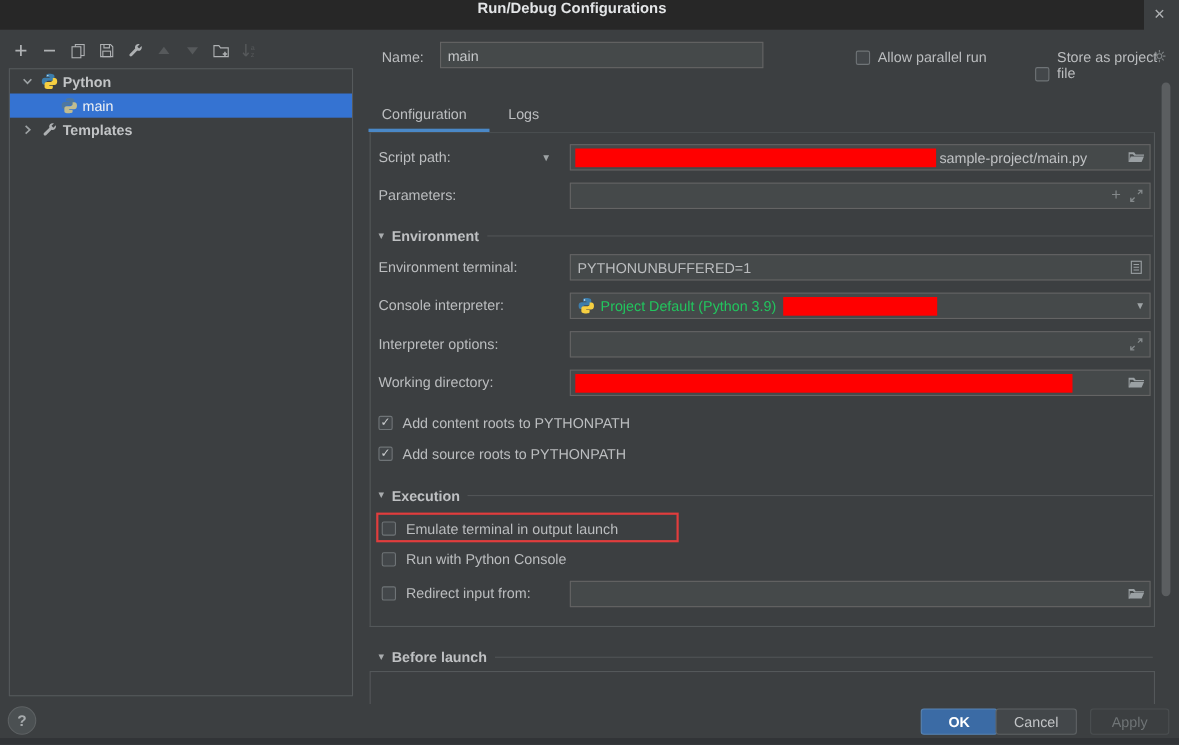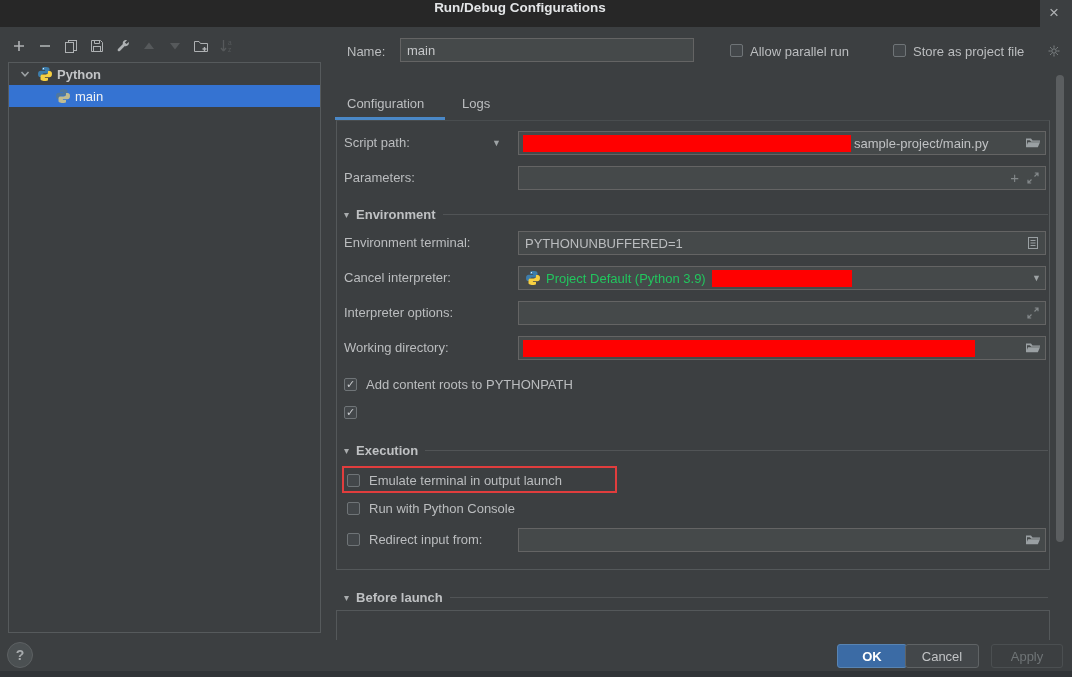--- a/index.html
+++ b/index.html
@@ -24,21 +24,21 @@
   .trow.sel{background:#3573d2;}
   .trow.sel .lbl{font-weight:normal;color:#f0f2f4;}
   .chev{width:16px;height:16px;display:inline-flex;flex:0 0 16px;}
   .ticon16{width:16px;height:16px;display:inline-flex;flex:0 0 16px;}
 
   
   .name-label{position:absolute;left:347px;top:44px;color:#bbbdbf;}
   .name-input{position:absolute;left:400px;top:38px;width:280px;height:22px;background:#45494a;
               border:1px solid #646464;color:#c5c7c9;font-family:"Liberation Sans",sans-serif;
               font-size:13px;padding:0 6px;outline:none;}
-  .cbrow{position:absolute;display:flex;align-items:flex-start;gap:7px;}
+  .cbrow{position:absolute;display:flex;align-items:flex-end;gap:7px;margin-left:48px;}
   .cb{width:13px;height:13px;border:1px solid #6f7477;background:#43474a;border-radius:2px;
       display:inline-flex;align-items:center;justify-content:center;font-size:11px;line-height:11px;
       color:#cbcdcf;flex:0 0 13px;box-sizing:border-box;}
   .gear{position:absolute;left:1046px;top:43px;width:16px;height:16px;}
 
   
   .tab{position:absolute;top:96px;color:#bcbec0;}
   .tab-underline{position:absolute;left:335px;top:117px;width:110px;height:3px;background:#4a88c7;}
 
   
@@ -159,20 +159,33 @@
     </div>
     <div class="trow sel" style="padding-left:46px">
       <span class="ticon16" style="filter:grayscale(.45) opacity(.8)">
         <svg viewBox="0 0 16 16">
             <path fill="#3d7dab" d="M7.9 1C4.9 1 5 2.3 5 2.3V4.1h3.1v.6H3.7C2.2 4.7 1 5.6 1 7.9c0 2.4 1.1 3.1 2.3 3.1H5V9.4C5 8 6.2 7.5 7.3 7.5h3.2c1 0 2-.6 2-1.9V3.2C12.5 1.9 11.6 1 7.9 1z"></path>
             <path fill="#f6cf41" d="M8.1 15c3 0 2.9-1.3 2.9-1.3v-1.8H7.9v-.6h4.4c1.5 0 2.7-.9 2.7-3.2 0-2.4-1.1-3.1-2.3-3.1H11v1.6C11 8 9.8 8.5 8.7 8.5H5.5c-1 0-2 .6-2 1.9v2.4C3.5 14.1 4.4 15 8.1 15z"></path>
           </svg>
       </span>
       <span class="lbl">main</span>
     </div>
+    <div class="trow" style="padding-left:8px">
+      <span class="chev">
+        <svg viewBox="0 0 16 16">
+            <polyline points="6.3,4.5 10.1,8 6.3,11.5" stroke="#9da2a4" stroke-width="1.5" fill="none"></polyline>
+          </svg>
+      </span>
+      <span class="ticon16">
+        <svg viewBox="0 0 16 16">
+            <path fill="#aeb1b3" d="M13.9 5.1c0 1.7-1.4 3.1-3.1 3.1-.3 0-.7-.1-1-.2l-4.9 4.9c-.5.5-1.4.5-1.9 0s-.5-1.4 0-1.9l4.9-4.9c-.1-.3-.2-.7-.2-1 0-1.7 1.4-3.1 3.1-3.1.4 0 .8.1 1.2.2L9.8 4.4l1.7 1.7 2.2-2.2c.1.4.2.8.2 1.2z"></path>
+          </svg>
+      </span>
+      <span class="lbl">Templates</span>
+    </div>
   </div>
 
   <span class="name-label">Name:</span>
   <input class="name-input" value="main" style="">
   <div class="cbrow" style="left:730px;top:44px">
     <span class="cb"></span>
     <span>Allow parallel run</span>
   </div>
   <div class="cbrow" style="left:893px;top:44px">
     <span class="cb"></span>
@@ -231,21 +244,21 @@
     <span class="tail">
         <span class="list-icon">
       <svg viewBox="0 0 16 16" fill="none" stroke="#9aa0a3">
             <rect x="3.5" y="2.5" width="9" height="11"></rect>
             <path d="M5.5 5.5h5M5.5 8h5M5.5 10.5h5"></path>
           </svg>
     </span>
       </span>
   </div>
 
-  <span class="flabel" style="top:266px">Cancel interpreter:</span>
+  <span class="flabel" style="top:266px">Console interpreter:</span>
   <div class="field" style="top:266px">
     <span class="ticon16" style="margin:0 5px 0 2px">
       <svg viewBox="0 0 16 16">
           <path fill="#3d7dab" d="M7.9 1C4.9 1 5 2.3 5 2.3V4.1h3.1v.6H3.7C2.2 4.7 1 5.6 1 7.9c0 2.4 1.1 3.1 2.3 3.1H5V9.4C5 8 6.2 7.5 7.3 7.5h3.2c1 0 2-.6 2-1.9V3.2C12.5 1.9 11.6 1 7.9 1z"></path>
           <path fill="#f6cf41" d="M8.1 15c3 0 2.9-1.3 2.9-1.3v-1.8H7.9v-.6h4.4c1.5 0 2.7-.9 2.7-3.2 0-2.4-1.1-3.1-2.3-3.1H11v1.6C11 8 9.8 8.5 8.7 8.5H5.5c-1 0-2 .6-2 1.9v2.4C3.5 14.1 4.4 15 8.1 15z"></path>
           <circle cx="6.5" cy="2.7" r=".6" fill="#fff"></circle>
         </svg>
     </span>
     <span style="color:#22c55e">Project Default (Python 3.9)</span>
     <span class="redact" style="width:140px;margin-left:6px"></span>
@@ -277,20 +290,21 @@
     </span>
       </span>
   </div>
 
   <div class="cbform" style="left:344px;top:376px">
     <span class="cb">✓</span>
     <span>Add content roots to PYTHONPATH</span>
   </div>
   <div class="cbform" style="left:344px;top:404px">
     <span class="cb">✓</span>
+    <span>Add source roots to PYTHONPATH</span>
   </div>
 
   <div class="section" style="top:441px">
     <span class="sec-arrow">▾</span>
     <span class="sec-title">Execution</span>
     <span class="sec-line"></span>
   </div>
 
   <div class="cbform" style="left:347px;top:472px">
     <span class="cb"></span>

